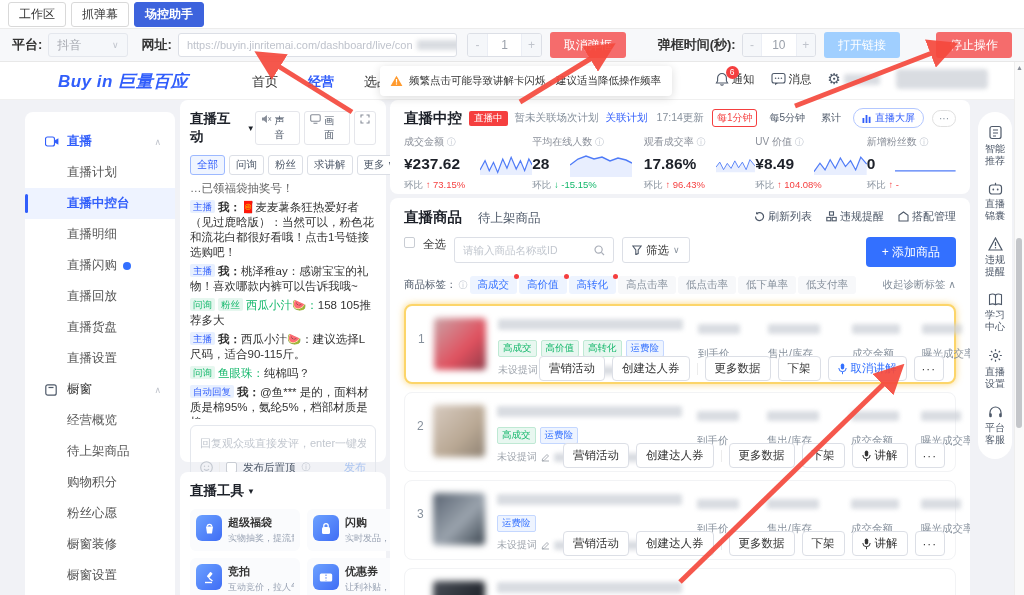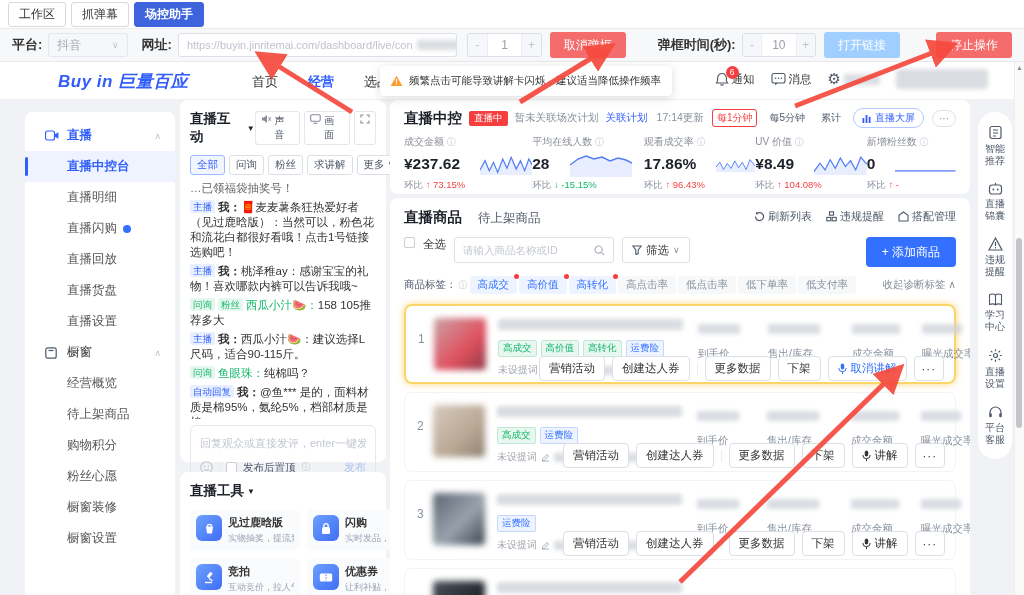--- a/index.html
+++ b/index.html
@@ -47,21 +47,21 @@
   .badge-red { position:absolute; top:-6px; left:11px; background:#f53f3f; color:#fff; font-size:8.5px;
                min-width:13px; height:13px; border-radius:7px; display:flex; align-items:center; justify-content:center; padding:0 2px; }
   .gear { font-size:15px; color:#4e5969; }
   .blur { background:#cdd1d8; border-radius:2px; filter:blur(2px); opacity:.75; display:inline-block; }
   .toast { position:absolute; left:380px; top:4px; width:292px; height:30px; background:#fff; border-radius:4px;
            box-shadow:0 2px 10px rgba(0,0,0,.14); display:flex; align-items:center; gap:6px; padding:0 10px;
            font-size:10.5px; color:#333; z-index:6; white-space:nowrap; }
 
   
   .sidebar { position:absolute; left:25px; top:50px; width:150px; height:483px; background:#fff;
-             border-radius:8px 8px 0 0; padding-top:8px; overflow:hidden; }
+             border-radius:8px 8px 0 0; padding-top:14px; overflow:hidden; }
   .sec, .sitem { height:31px; display:flex; align-items:center; font-size:12.5px; color:#333; cursor:pointer; }
   .sec { padding-left:20px; }
   .sec .sicon { width:15px; margin-right:7px; display:flex; }
   .sec .car { margin-left:auto; margin-right:14px; color:#c0c4cc; font-size:9px; }
   .sitem { padding-left:42px; color:#555; position:relative; }
   .sitem.active { color:#315efb; background:#eef3ff; font-weight:bold; }
   .sitem.active::before { content:""; position:absolute; left:0; top:6px; bottom:6px; width:3px; background:#315efb; border-radius:2px; }
   .bluedot { width:8px; height:8px; background:#3370ff; border-radius:50%; margin-left:6px; }
   .sec-blue { color:#315efb; font-weight:bold; }
 
@@ -272,20 +272,23 @@
     <div class="sec">
       <span class="sicon">
         <svg width="14" height="11" viewBox="0 0 14 11">
             <rect x="0.5" y="1" width="9" height="9" rx="2" fill="none" stroke="#315efb" stroke-width="1.2"></rect>
             <path d="M10 4.2 13.4 2.2v6.6L10 6.8Z" fill="#315efb"></path>
           </svg>
       </span>
       <span class="sec-blue">直播</span>
       <span class="car">∧</span>
     </div>
+    <div class="sitem">
+        <span>直播计划</span>
+      </div>
     <div class="sitem active">
         <span>直播中控台</span>
       </div>
     <div class="sitem">
         <span>直播明细</span>
       </div>
     <div class="sitem">
         <span>直播闪购</span>
         <span class="bluedot"></span>
       </div>
@@ -417,21 +420,21 @@
     </div>
     <div class="tgrid">
       <div class="tool">
         <span class="ticon">
           <svg width="13" height="13" viewBox="0 0 13 13">
               <path d="M3 4.5h7l-1 7H4Z" fill="#fff"></path>
               <path d="M4.3 4.5a2.2 2.2 0 0 1 4.4 0" fill="none" stroke="#fff" stroke-width="1.2"></path>
             </svg>
         </span>
         <div>
-            <div class="ttit">见过鹿晗版</div>
+            <div class="ttit">超级福袋</div>
             <div class="tsub">实物抽奖，提流量</div>
           </div>
       </div>
       <div class="tool">
         <span class="ticon">
           <svg width="12" height="13" viewBox="0 0 12 13">
               <rect x="2" y="5" width="8" height="7" rx="1.5" fill="#fff"></rect>
               <path d="M3.8 5V3.8a2.2 2.2 0 0 1 4.4 0V5" fill="none" stroke="#fff" stroke-width="1.3"></path>
             </svg>
         </span>

